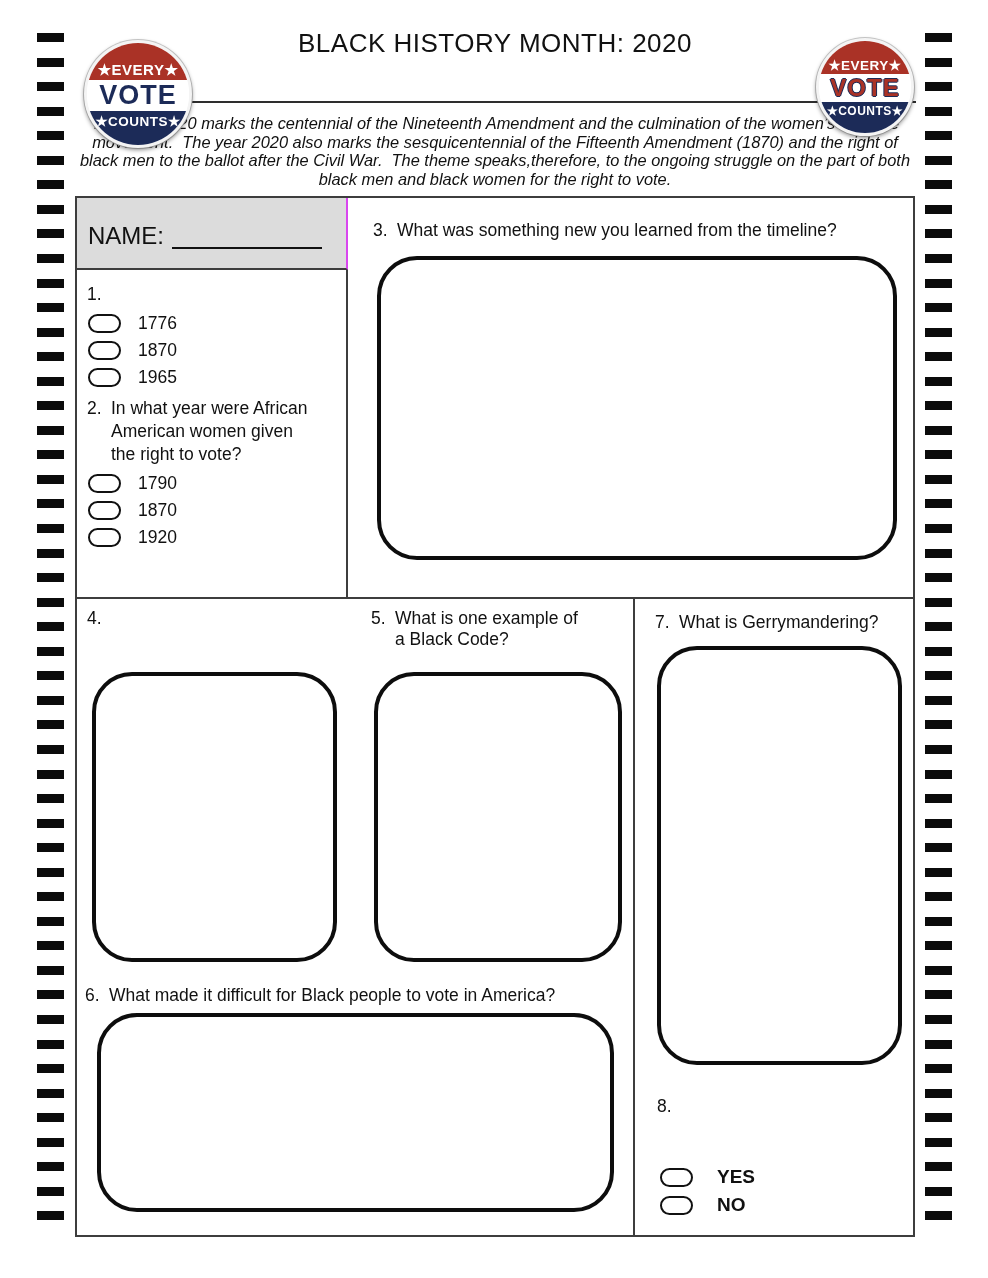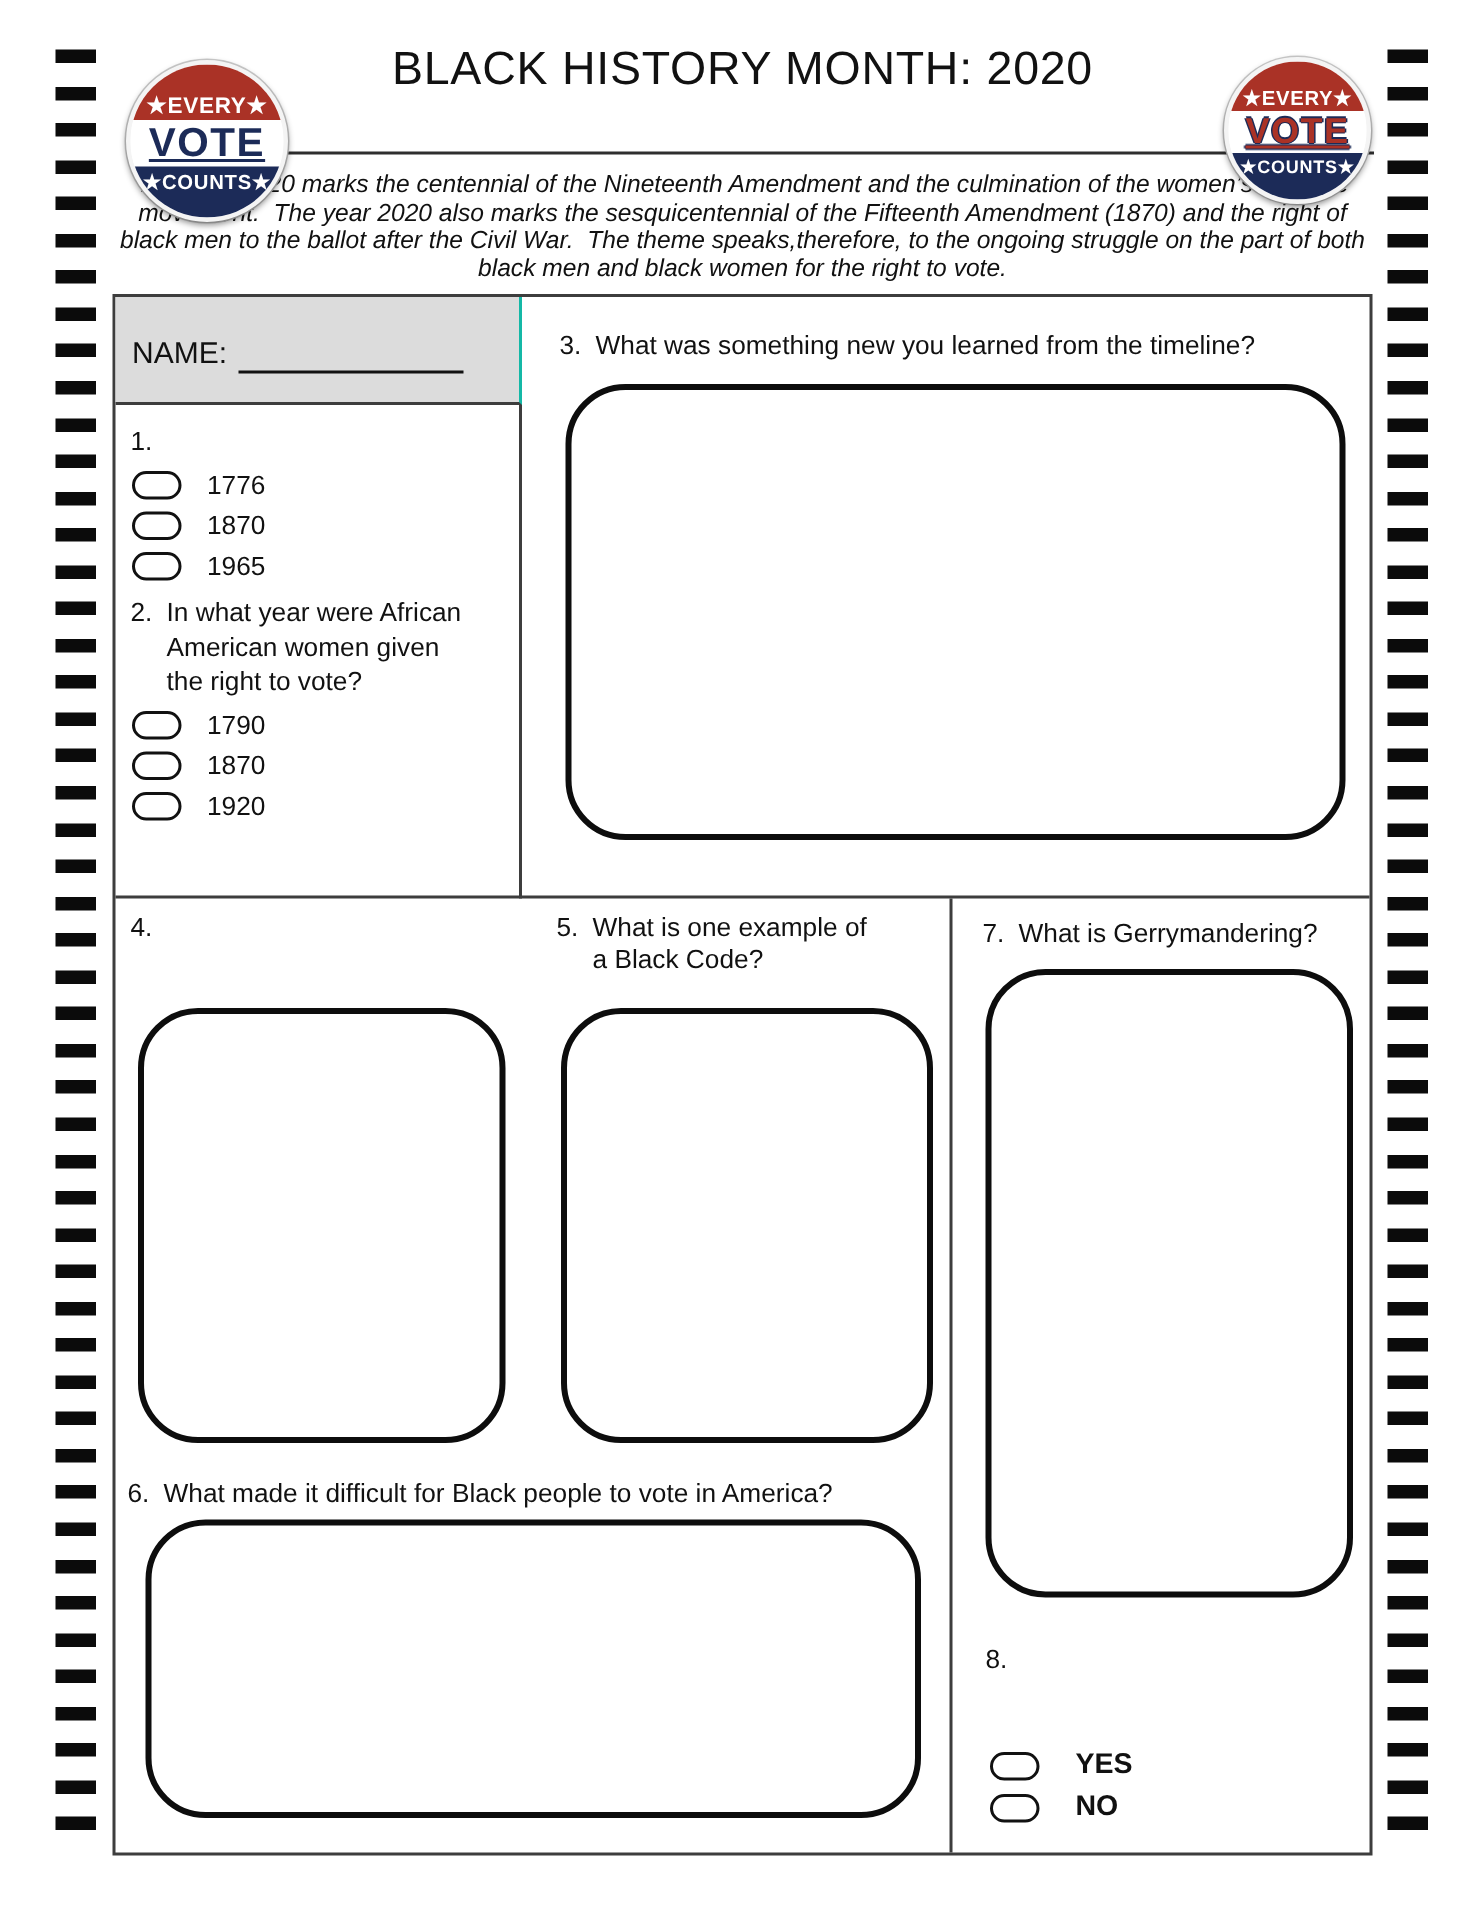--- a/index.html
+++ b/index.html
@@ -10,59 +10,59 @@
   }
 
   
   .marks { position:absolute; top:0; width:27px; height:1278px; }
   .marks--left { left:37px; }
   .marks--right { left:925px; }
   .dash { position:absolute; left:0; width:27px; height:9px; background:#0b0b0b; }
 
   
   .title-wrap { position:absolute; left:150px; top:28px; width:690px; text-align:center; }
-  .title   { font-size:31px; letter-spacing:.5px; white-space:nowrap; }
+  .title   { font-size:26px; letter-spacing:.5px; white-space:nowrap; }
   .subtitle{ font-size:30px; font-style:italic; white-space:nowrap; margin-top:3px; }
   .title-rule { position:absolute; left:185px; top:101px; width:731px; height:2px; background:#2e2e2e; }
 
   .intro {
     position:absolute; left:72px; top:114px; width:846px;
     font-size:16.4px; font-style:italic; line-height:1.13; text-align:center;
     white-space:pre-wrap;
   }
 
   
   .badge {
     position:absolute; border-radius:50%; overflow:hidden;
     border:3px solid #f4f4f4; box-shadow:0 2px 4px rgba(0,0,0,.45), 0 0 0 1px #cfcfcf;
     display:flex; flex-direction:column; background:#fff; text-align:center;
   }
   .badge--left  { left:84px;  top:40px; width:108px; height:108px; }
   .badge--right { left:816px; top:38px; width:98px;  height:98px;  }
   .badge-top { flex:1.12; background:var(--badge-red,#AA3226); color:#fff; display:flex; align-items:flex-end; justify-content:center;
                font-weight:bold; font-size:15px; letter-spacing:.5px; padding-bottom:1px; }
   .badge-mid { flex:.92; background:#fff; display:flex; align-items:center; justify-content:center;
-               font-weight:bold; font-size:27px; letter-spacing:1px; color:var(--badge-navy,#1C2B58);text-decoration:underline; }
+               font-weight:bold; font-size:27px; letter-spacing:1px; color:var(--badge-navy,#1C2B58); }
   .badge-bot { flex:1.0; background:var(--badge-navy,#1C2B58); color:#fff; display:flex; align-items:flex-start; justify-content:center;
                font-weight:bold; font-size:13.5px; letter-spacing:.5px; padding-top:2px; }
   .badge--right .badge-top { font-size:13.5px; }
   .badge--right .badge-mid { font-size:24px; color:var(--badge-red,#AA3226);
                              text-shadow:-1px 0 var(--badge-navy,#1C2B58), 1px 0 var(--badge-navy,#1C2B58),
                                           0 -1px var(--badge-navy,#1C2B58), 0 1px var(--badge-navy,#1C2B58); }
   .badge--right .badge-bot { font-size:12px; }
 
   
   .main {
     position:absolute; left:75px; top:196px; width:840px; height:1041px;
     border:2px solid #3d3d3d; background:#fff;
   }
   .name-box {
     position:absolute; left:0; top:0; width:271px; height:72px;
-    background:#dcdcdc; border-right:2px solid #14b8a6; border-bottom:2px solid #3d3d3d;
-    display:flex; align-items:center; padding:6px 0 0 11px; font-size:20px;
+    background:#dcdcdc; border-right:2px solid #d946ef; border-bottom:2px solid #3d3d3d;
+    display:flex; align-items:center; padding:6px 0 0 11px; font-size:24px;
   }
   .name-line { display:inline-block; width:150px; height:26px; border-bottom:2.5px solid #111; margin-left:8px; }
 
   .left-col {
     position:absolute; left:0; top:72px; width:271px; height:329px;
     border-right:2px solid #3d3d3d; padding:13px 6px 0 10px;
     font-size:17.5px; line-height:1.32;
   }
 
   .q { display:flex; }

